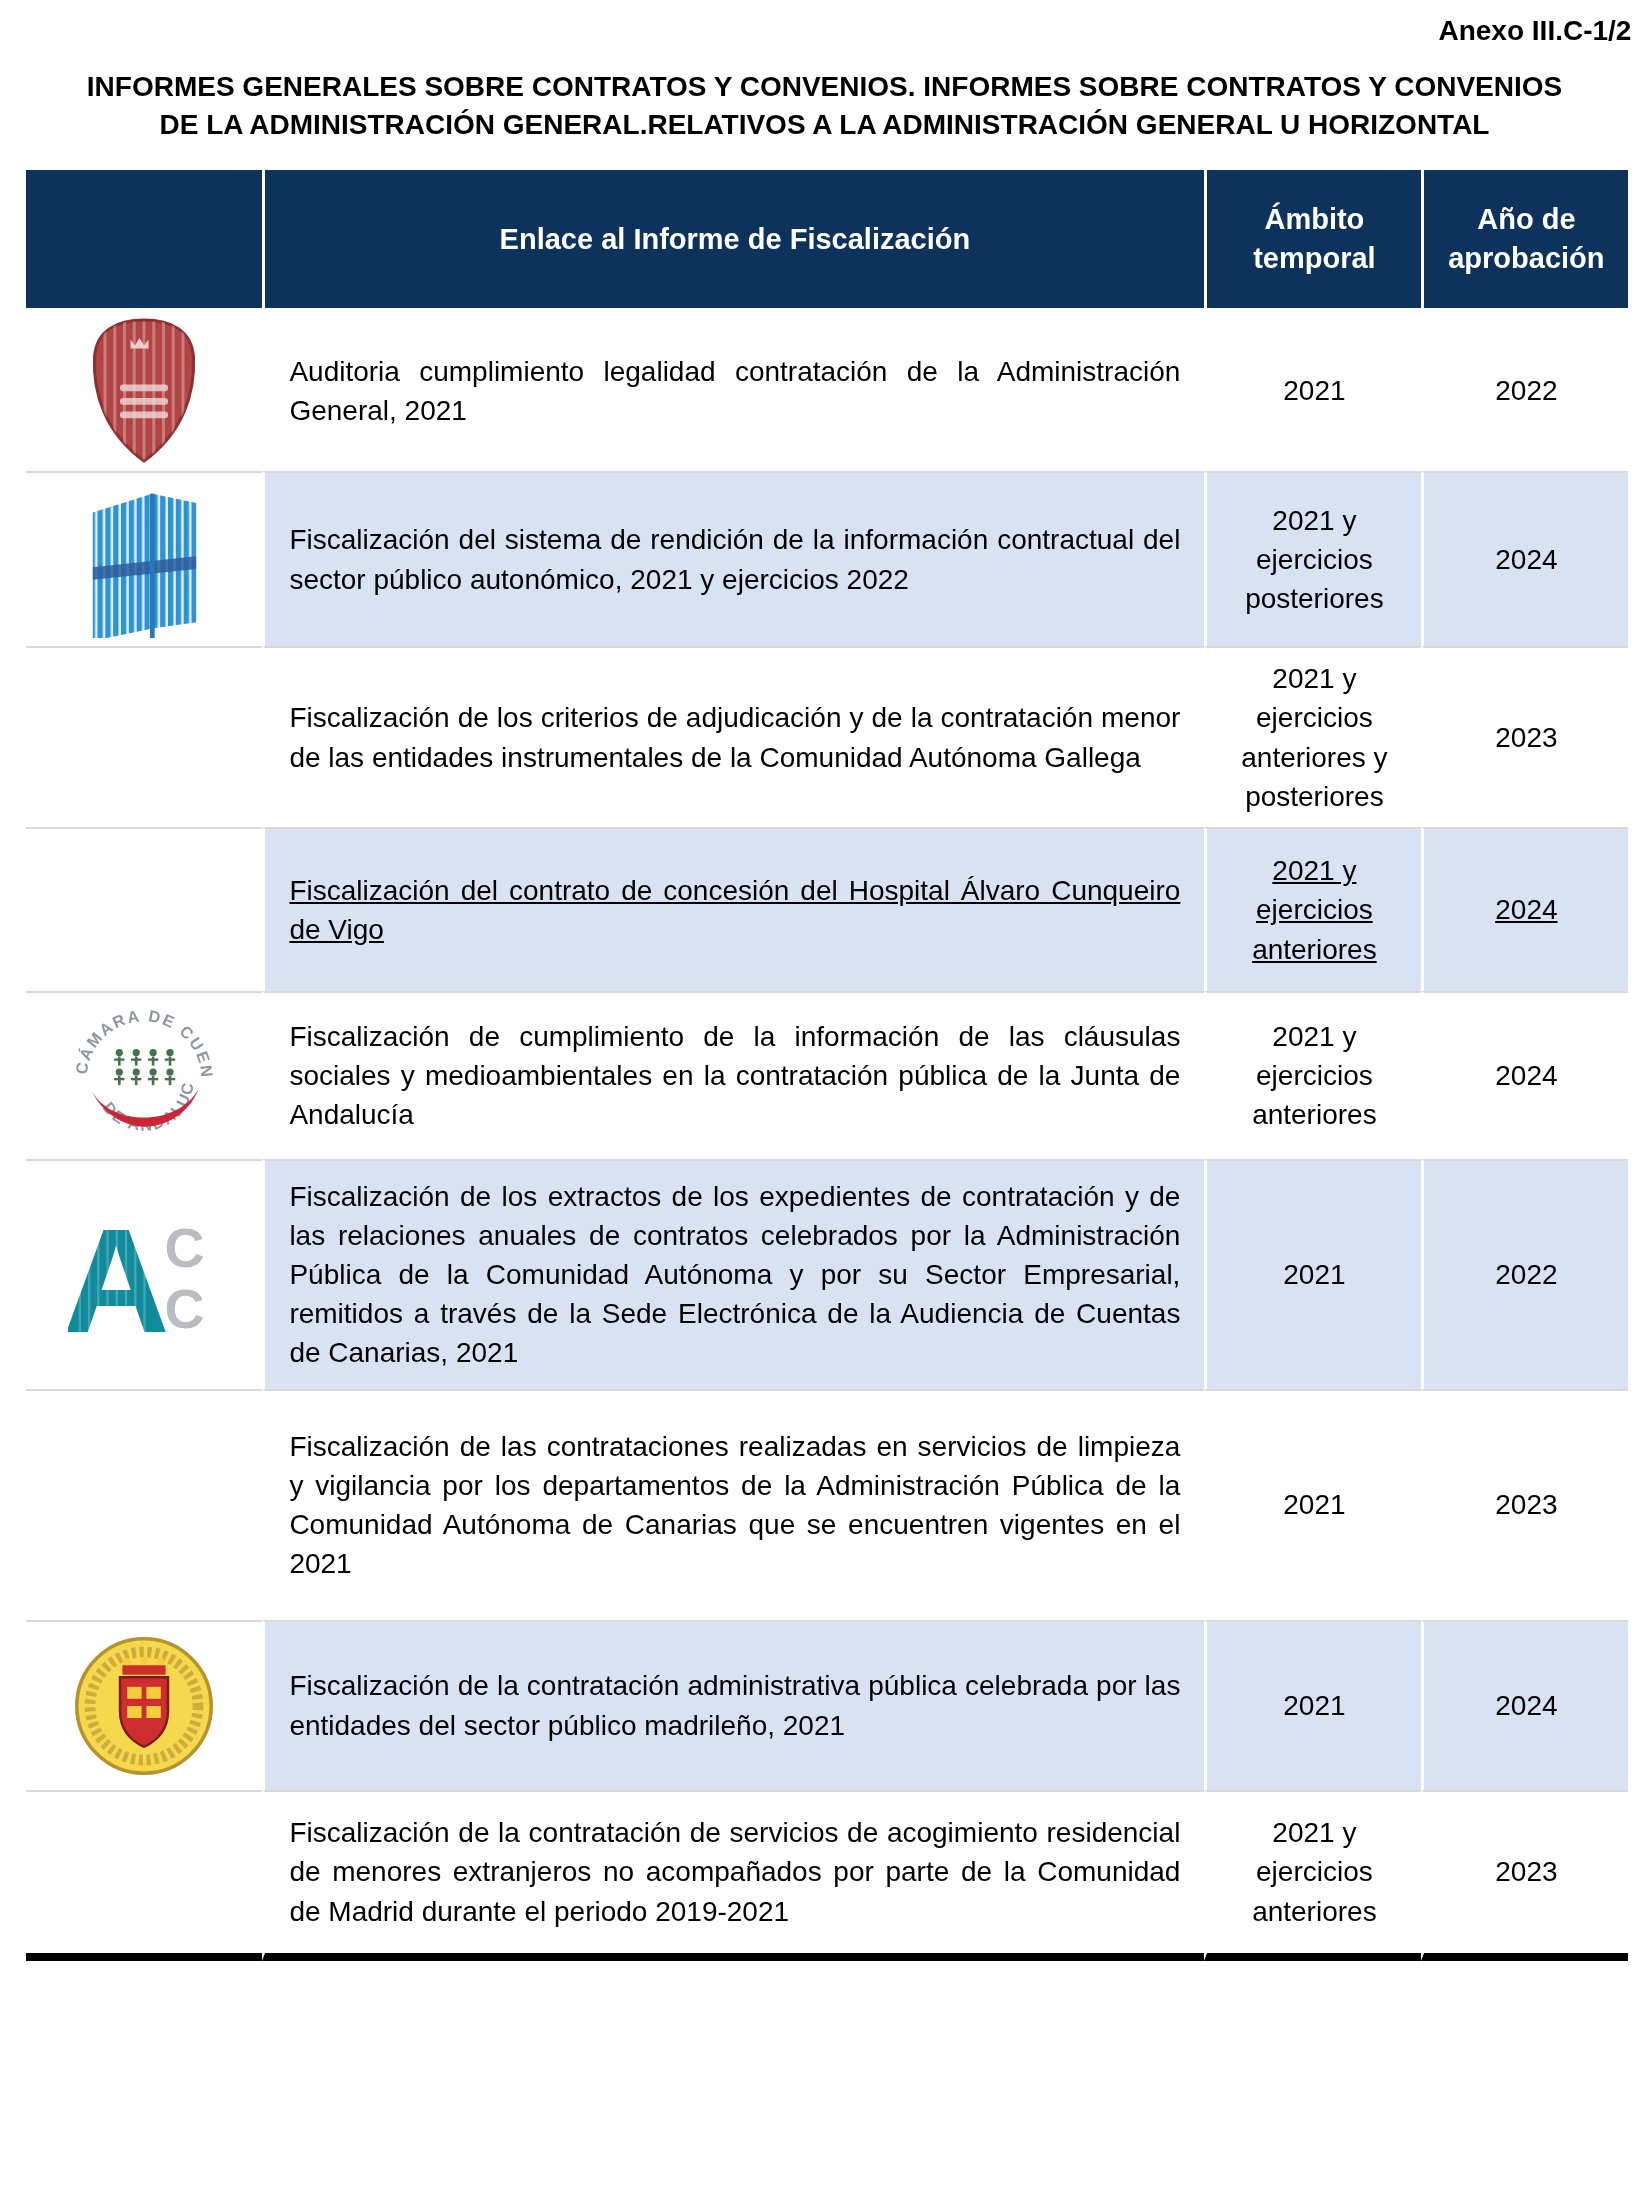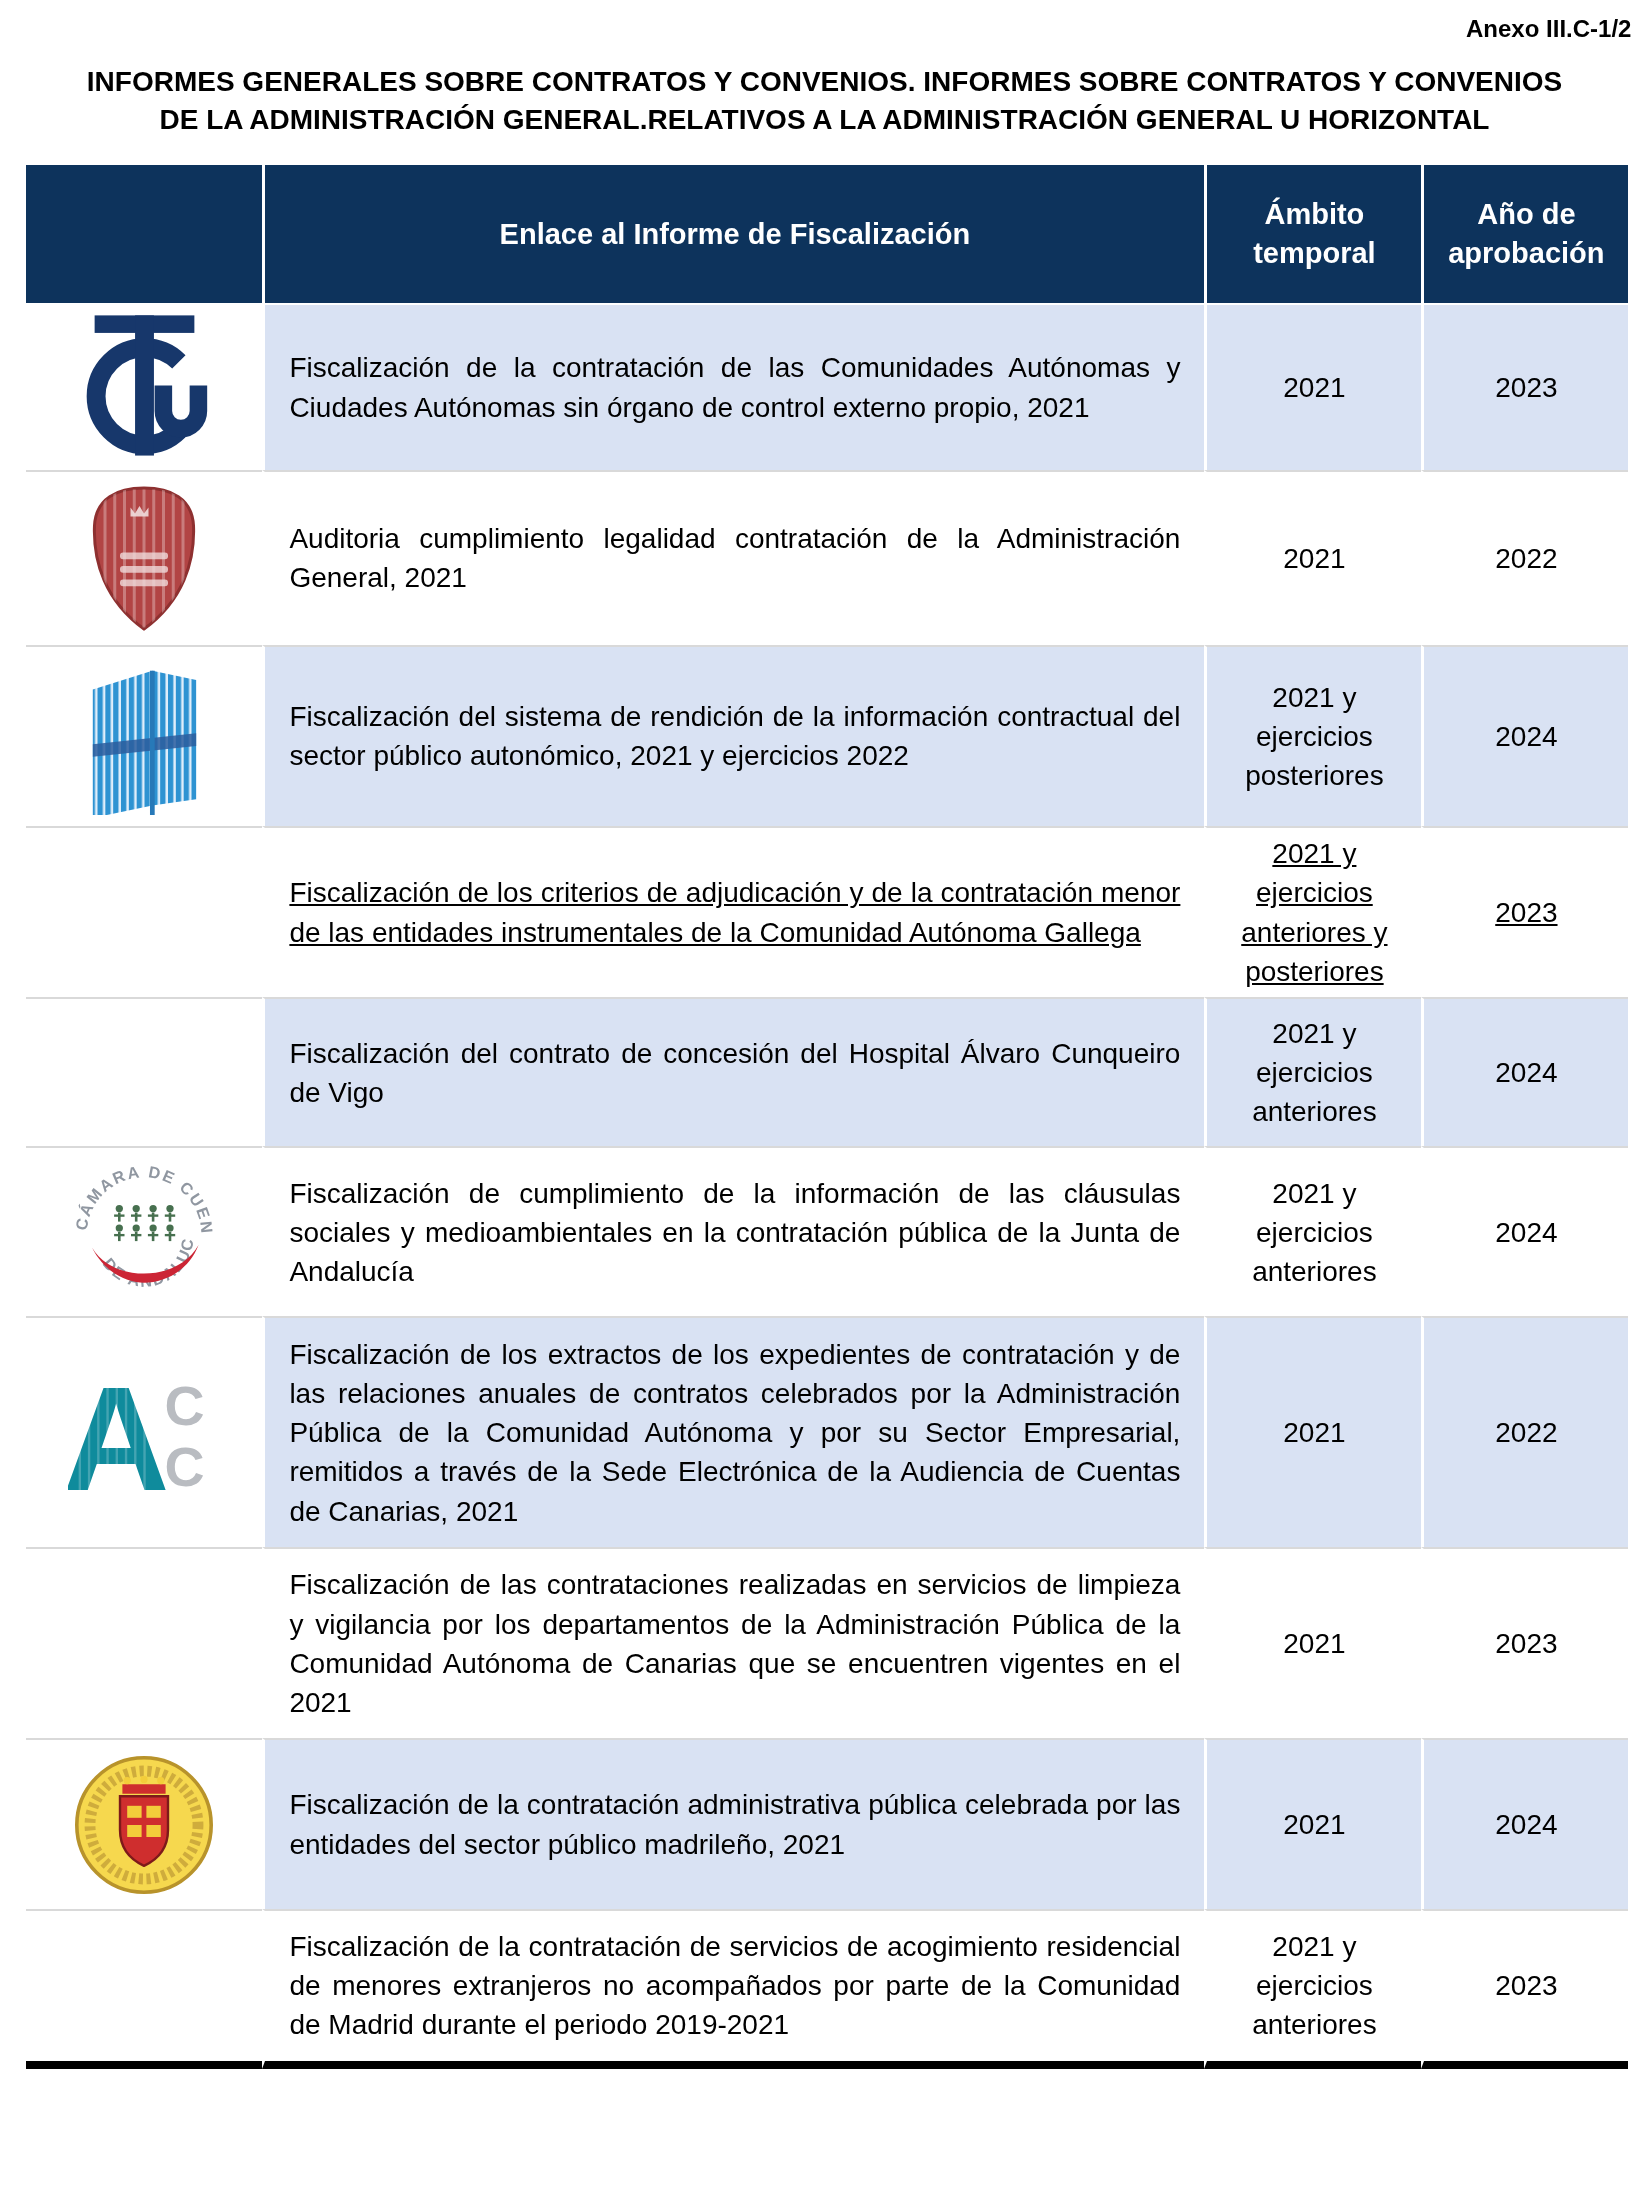--- a/index.html
+++ b/index.html
@@ -3,21 +3,21 @@
 <meta charset="utf-8">
 <style>
   * { box-sizing: border-box; }
   html,body { margin:0; padding:0; }
   body {
     width:1649px; height:2205px; background:#ffffff; color:#000;
     font-family:"Liberation Sans","DejaVu Sans",sans-serif;
     overflow:hidden;
   }
   .annex-label{
-    text-align:right; font-weight:700; font-size:24px;
+    text-align:right; font-weight:700; font-size:28px;
     padding:13px 17.6px 0 0; line-height:1.3;
   }
   .page-title{
     margin:19px auto 0; width:1514px; text-align:center;
     font-weight:700; font-size:28px; line-height:1.34;
   }
   table.report-table{
     margin:27px 0 0 26.4px; width:1602px;
     border-collapse:separate; border-spacing:0; table-layout:fixed;
   }
@@ -70,31 +70,20 @@
   </colgroup>
   <thead>
     <tr>
       <th></th>
       <th class="col-sep">Enlace al Informe de Fiscalización</th>
       <th class="col-sep">Ámbito temporal</th>
       <th class="col-sep">Año de aprobación</th>
     </tr>
   </thead>
   <tbody id="rows">
-      <tr class="shaded">
-    <td class="logo-cell"><svg width="135" height="155" viewBox="0 0 100 115">
-            <path d="M75.5 38.5 A36 36 0 1 0 75.5 89.5" fill="none" stroke="#17376b" stroke-width="14"></path>
-            <rect x="13" y="4" width="74" height="13" fill="#17376b"></rect>
-            <rect x="43" y="4" width="14" height="104" fill="#17376b"></rect>
-            <path d="M64 56 v19 a13 13 0 0 0 26 0 v-19" fill="none" stroke="#17376b" stroke-width="13"></path>
-          </svg></td>
-    <td class="title-cell col-sep">Fiscalización de la contratación de las Comunidades Autónomas y Ciudades Autónomas sin órgano de control externo propio, 2021</td>
-    <td class="scope-cell col-sep">2021</td>
-    <td class="year-cell col-sep">2023</td>
-  </tr>
       <tr>
     <td class="logo-cell"><svg width="120" height="151" viewBox="0 0 80 100">
             <defs>
               <clipPath id="sealclip">
                 <path d="M40 3 C58 3 72 10 73 28 C74 52 66 78 40 97 C14 78 6 52 7 28 C8 10 22 3 40 3 Z"></path>
               </clipPath>
             </defs>
             <path d="M40 3 C58 3 72 10 73 28 C74 52 66 78 40 97 C14 78 6 52 7 28 C8 10 22 3 40 3 Z" fill="#b24444" stroke="#8e3030" stroke-width="2"></path>
             <g clip-path="url(#sealclip)" fill="#ffffff" opacity="0.30">
               <rect x="13" y="4" width="2" height="92"></rect>

